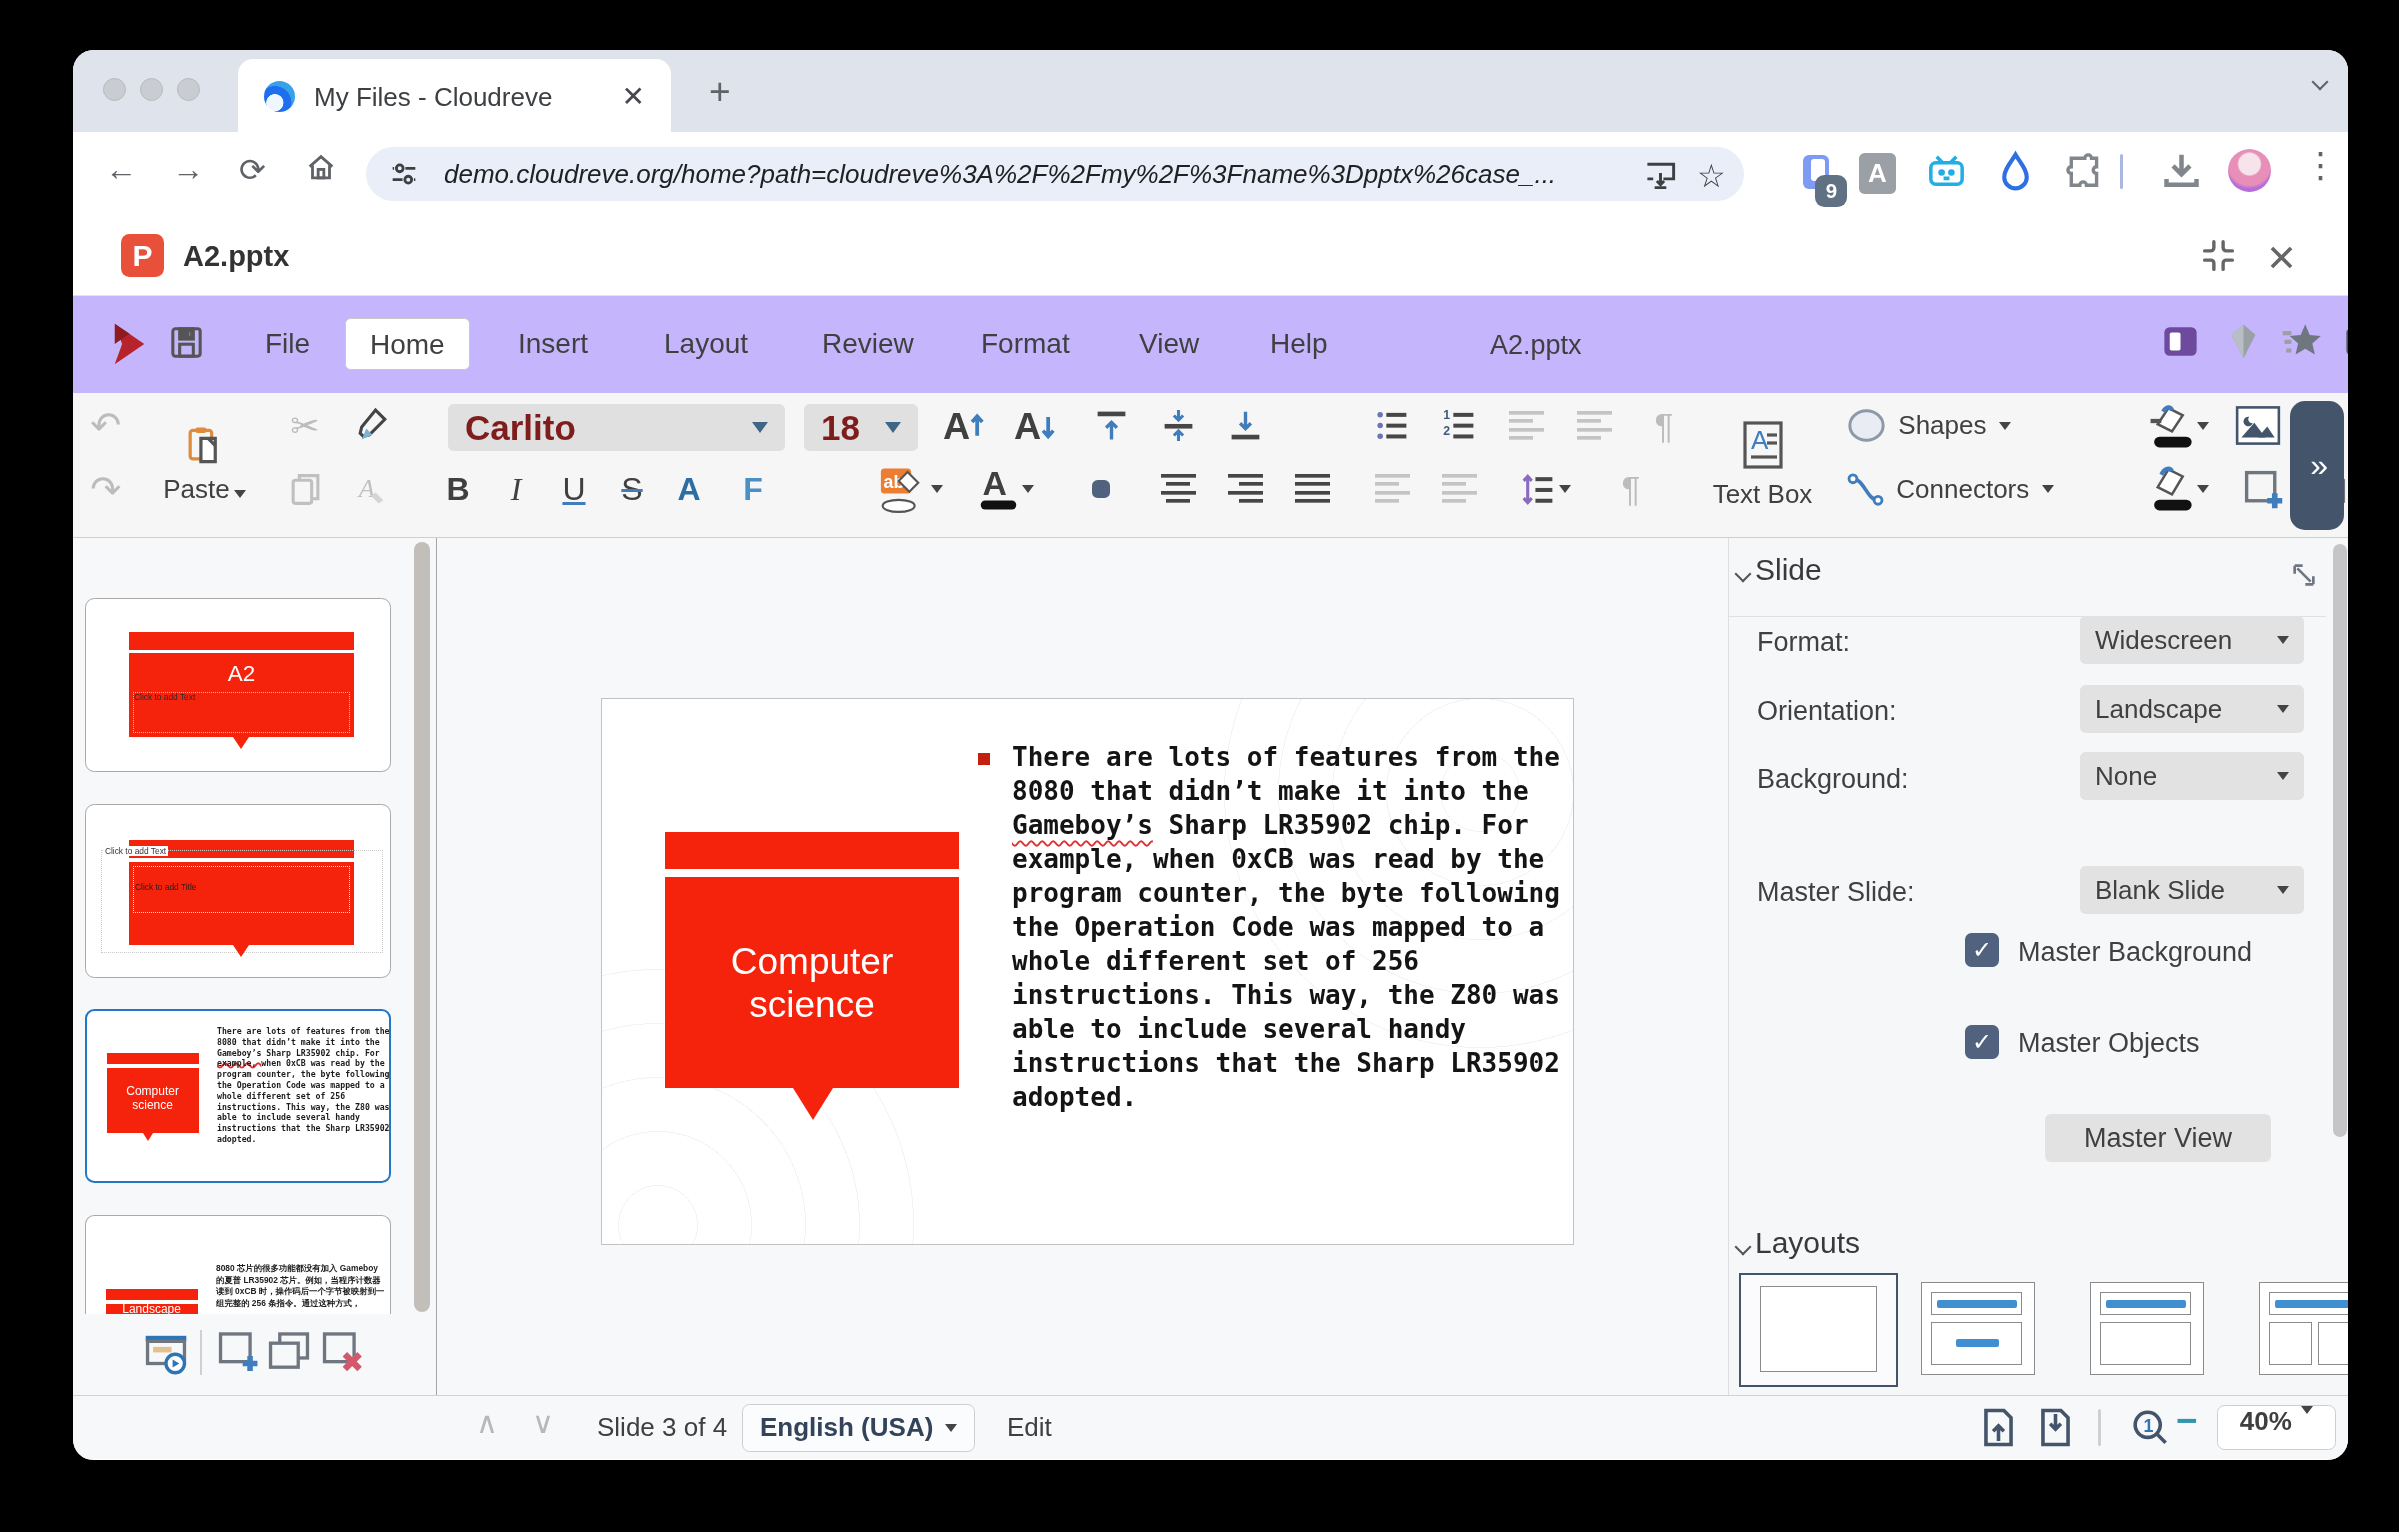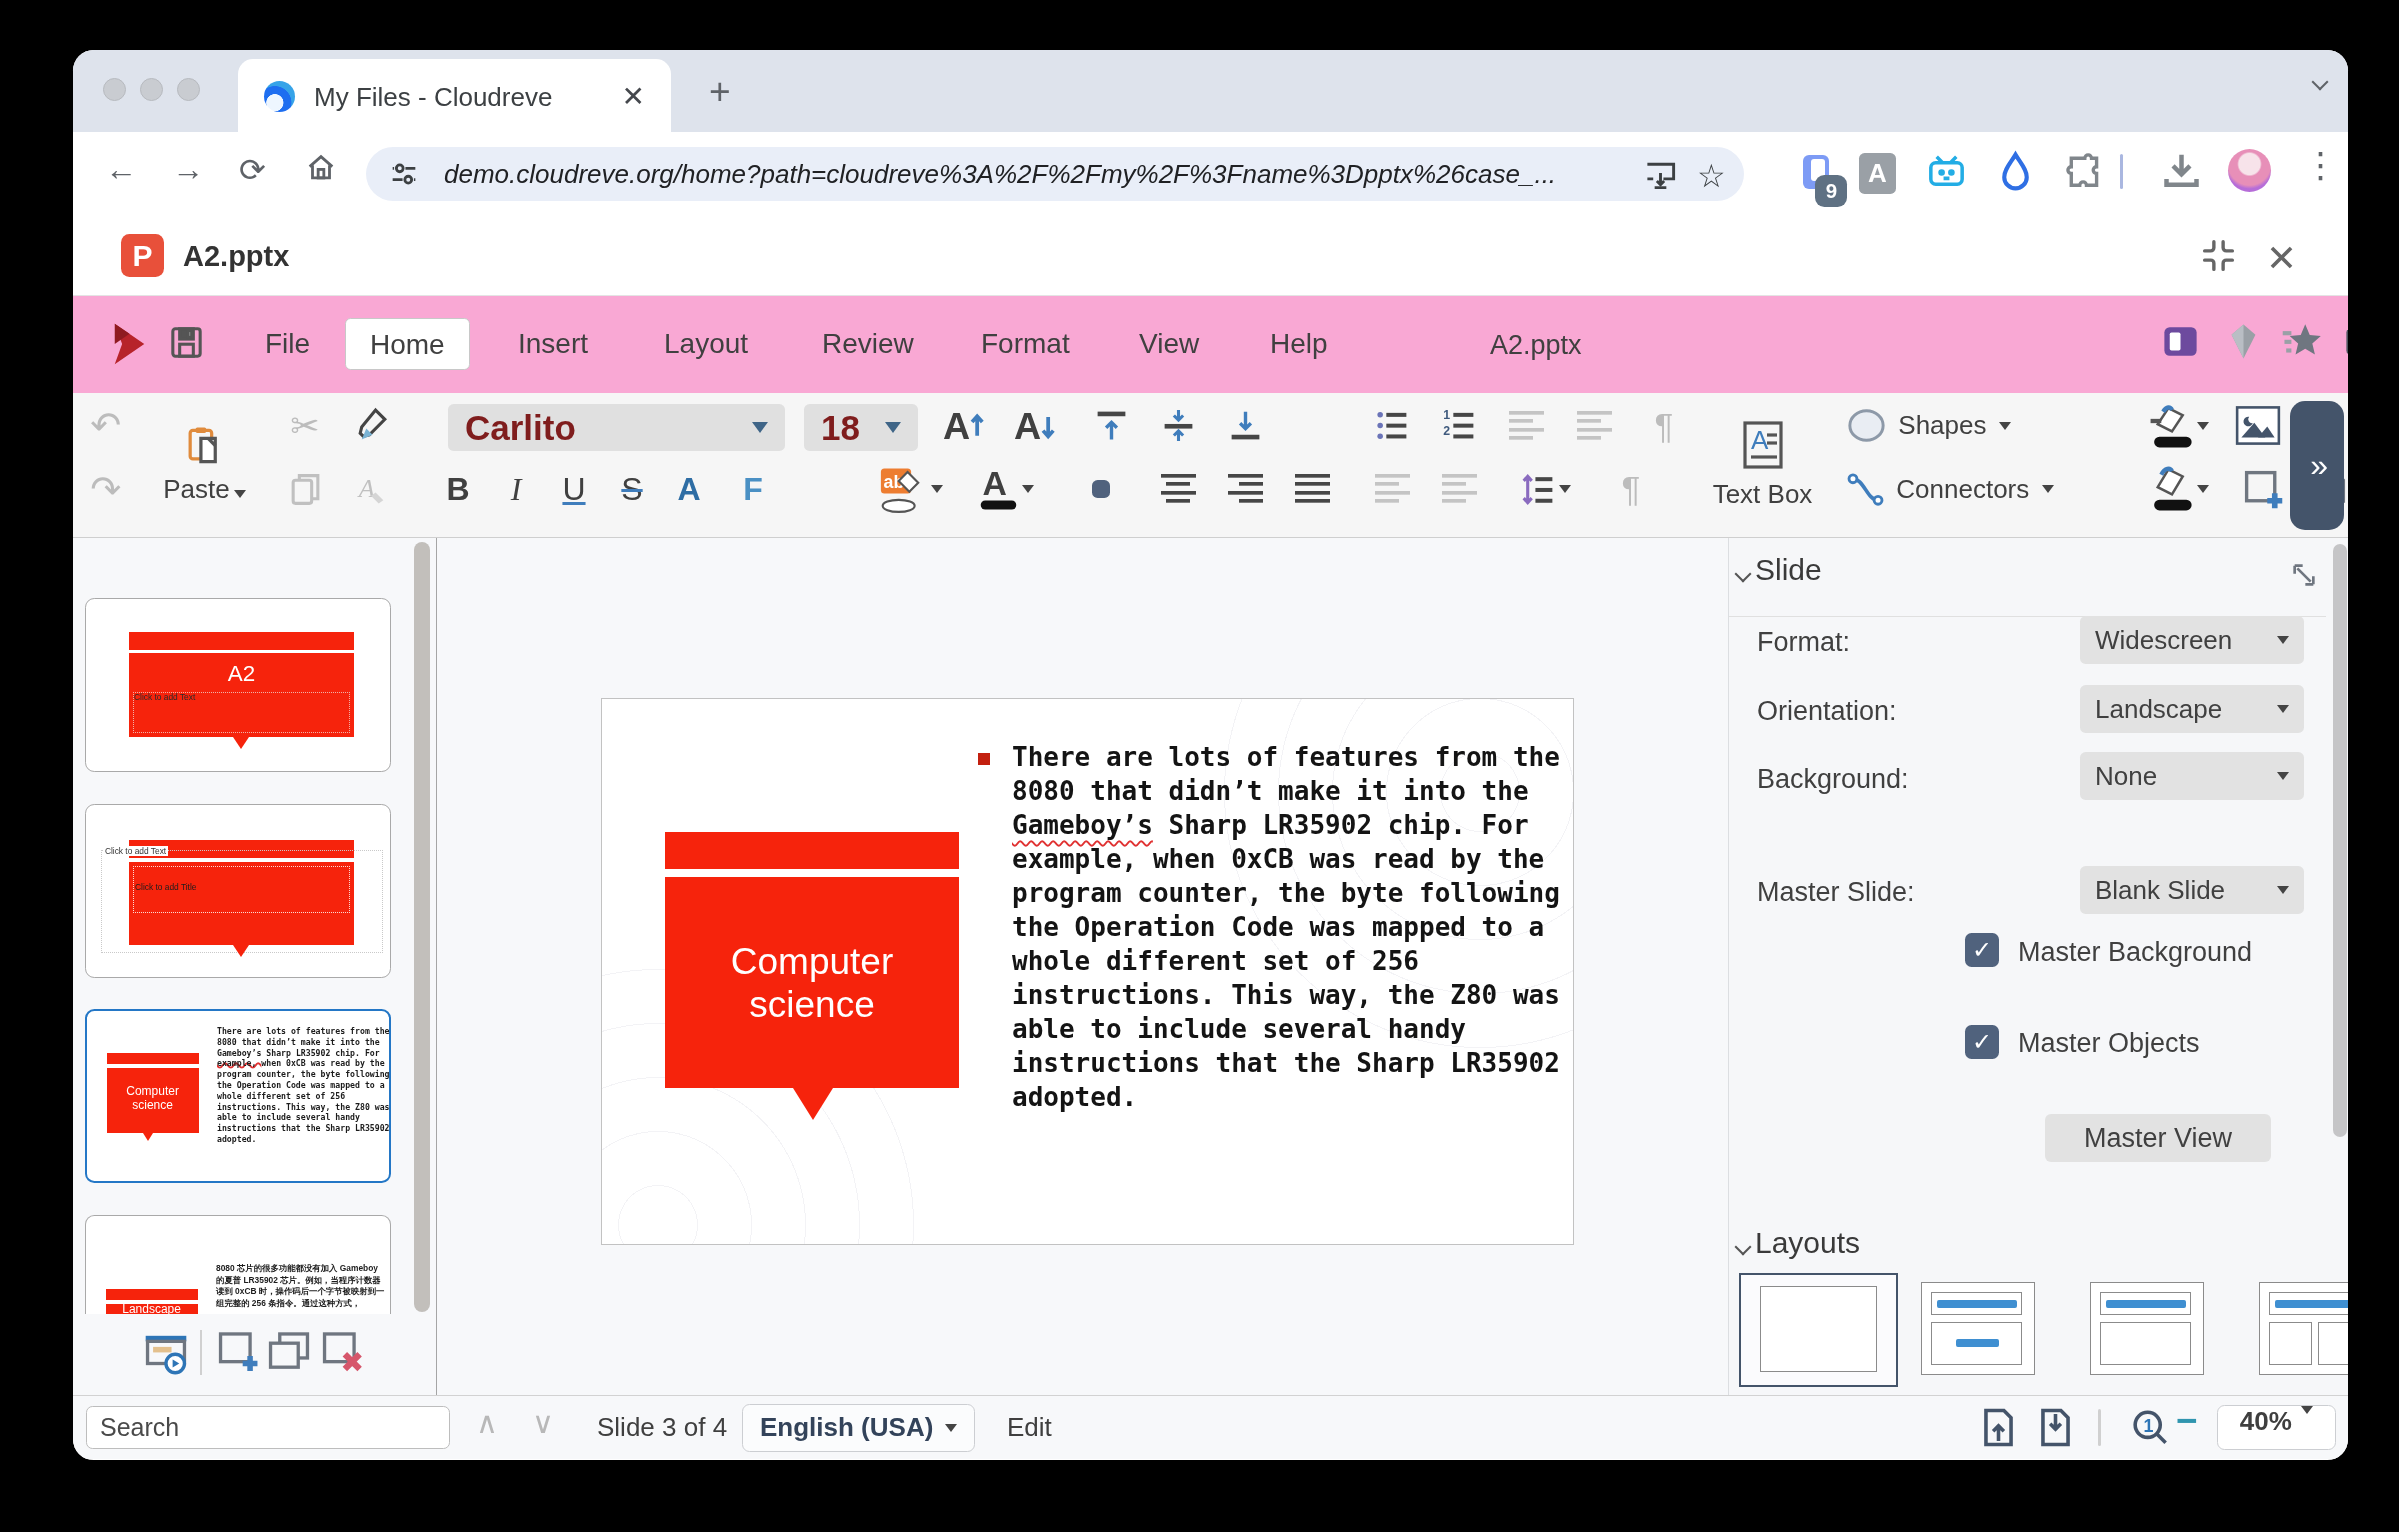--- a/index.html
+++ b/index.html
@@ -36,21 +36,21 @@
   .vsep { position:absolute; top:22.4px; width:2.8px; height:35px; background:#aab7e0; border-radius:1.9px; }
 
   
   #viewerhead { position:absolute; left:0; top:166px; width:100%; height:80px; background:#fff; border-bottom:0.9px solid #e4e4e4; }
   #pptx-icon { position:absolute; left:48px; top:17.7px; width:43px; height:43px; background:#e8503a; border-radius:8.4px;
     color:#fff; font-size:30px; font-weight:bold; text-align:center; line-height:43px; }
   #viewer-title { position:absolute; left:110px; top:24px; font-size:29px; font-weight:bold; color:#333; }
   .winctl { position:absolute; top:20.5px; color:#666; }
 
   
-  #menubar { position:absolute; left:0; top:246px; width:100%; height:97px; background:#f9a8d4; }
+  #menubar { position:absolute; left:0; top:246px; width:100%; height:97px; background:#c4b5fd; }
   #app-logo { position:absolute; left:34px; top:24px; }
   #save-ic { position:absolute; left:93px; top:26px; }
   .menu-item { position:absolute; top:22.4px; height:52px; line-height:52px; padding:0 24px; font-size:28px; color:#404040; border-radius:5.6px; }
   .menu-item.active { background:#fff; border:0.9px solid #c8c8c8; }
   #menu-doctitle { position:absolute; left:1417px; top:34px; font-size:27px; color:#404040; }
   .headic { position:absolute; top:24px; }
 
   
   #toolbar { position:absolute; left:0; top:343px; width:100%; height:145px; background:#f6f6f6; border-bottom:0.9px solid #cfcfcf; }
   .tic { position:absolute; width:58px; height:54px; display:flex; align-items:center; justify-content:center; }
@@ -704,21 +704,20 @@
       <div class="layoutcard" style="left:530px">
         <div class="lc-inner" style="left:9.3px; top:9.3px; width:91px; height:22.4px"></div>
         <div class="bluebar" style="left:15px; top:17px; width:80px; height:7.5px"></div>
         <div class="lc-inner" style="left:9.3px; top:39px; width:43px; height:43px"></div>
         <div class="lc-inner" style="left:58px; top:39px; width:43px; height:43px"></div>
       </div>
     </div>
   </div>
 
   <div id="statusbar">
-    <input id="searchbox" placeholder="Search" style="">
     <span class="statxt" style="left:403px; color:#b8b8b8; font-size:30px; top:9.3px">∧</span>
     <span class="statxt" style="left:459px; color:#b8b8b8; font-size:30px; top:9.3px">∨</span>
     <span class="statxt" style="left:524px">Slide 3 of 4</span>
     <div id="lang-btn">
       <span>English (USA)</span>
       <span class="caret sm dark"></span>
     </div>
     <span class="statxt" style="left:934px">Edit</span>
 
     <span style="position:absolute; left:1904px; top:9.3px">

